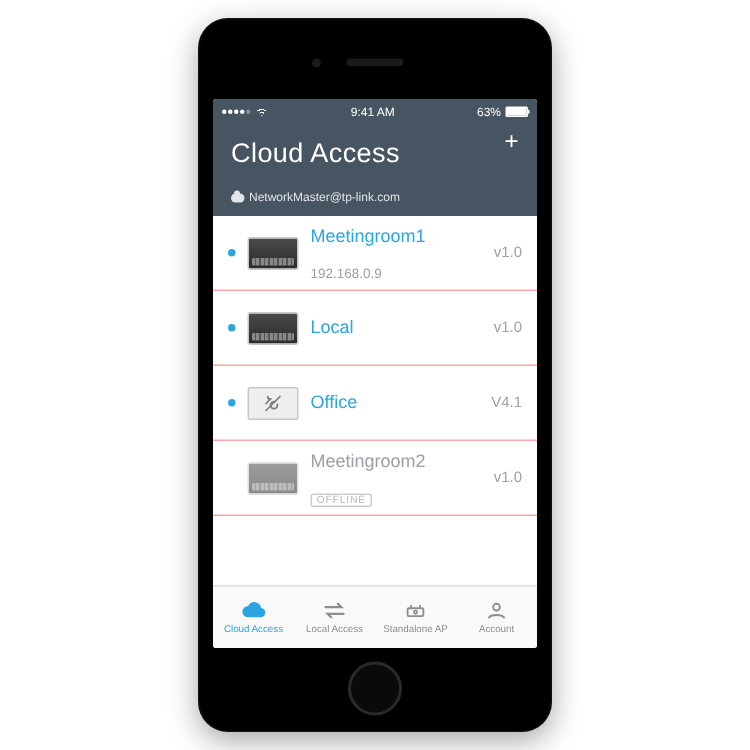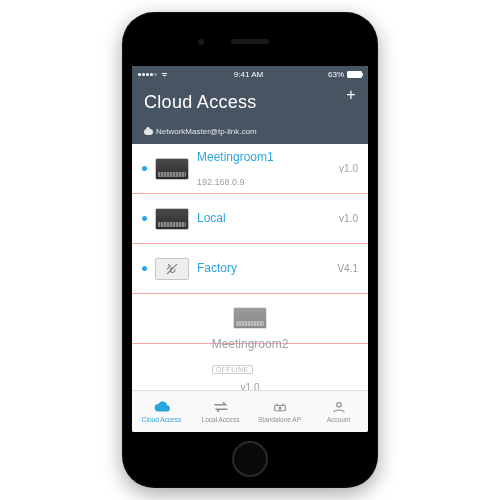--- a/index.html
+++ b/index.html
@@ -4,23 +4,23 @@
 <style>
   * { box-sizing: border-box; margin: 0; padding: 0; }
   body {
     width: 500px; height: 500px;
     background: #fff;
     font-family: -apple-system, "Helvetica Neue", Arial, sans-serif;
     display: flex; align-items: center; justify-content: center;
   }
   
   .phone {
-    width: 256px; height: 476px;
+    width: 236px; height: 476px;
     background: #000;
-    border-radius: 32px;
+    border-radius: 20px;
     padding: 54px 10px 56px 10px;
     position: relative;
     box-shadow: 0 6px 20px rgba(0,0,0,.35), inset 0 0 2px rgba(255,255,255,.2);
   }
   .speaker {
     position: absolute; top: 27px; left: 50%; transform: translateX(-50%);
     width: 38px; height: 5px; border-radius: 3px; background: #1a1a1a;
   }
   .camera {
     position: absolute; top: 27px; left: 76px;
@@ -113,21 +113,21 @@
   .thumb.tool::after { display:none; }
   .thumb.dim { opacity:.55; filter:grayscale(.4); }
   .info { flex: 1; min-width: 0; }
   .name { font-size: 12px; color: #2aa5e0; line-height: 1.25; }
   .name.off { color: #9aa0a6; }
   .ip { font-size: 9px; color: #9aa0a6; margin-top: 12px; }
   .badge {
     display:inline-block; font-size:7px; color:#bbb; border:1px solid #ccc; border-radius:2px; padding:0 3px; letter-spacing:.5px;
   }
   .ver { font-size: 10px; color: #9aa0a6; }
-  .row.off { color: #bcbcbc; flex-direction: column; }
+  .row.off { color: #bcbcbc; }
 
   
   .tabbar {
     height: 42px; background: #f9f9f9; border-top: 1px solid #ddd;
     display: flex;
   }
   .tab { flex:1; display:flex; flex-direction:column; align-items:center; justify-content:center; gap:2px; }
   .tab svg, .tab .ic { width: 18px; height: 14px; }
   .tab .lbl { font-size: 6.5px; color: #8a8f94; }
   .tab.active .lbl { color: #2aa5e0; }
@@ -197,21 +197,21 @@
           <svg viewBox="0 0 24 24" width="18" height="14">
               <g fill="none" stroke="#7a7f85" stroke-width="2" stroke-linecap="round">
                 <path d="M4 20 L12 12"></path>
                 <path d="M14 10 a4 4 0 1 0 3 3"></path>
                 <path d="M20 4 L13 11"></path>
                 <path d="M6 4 a3 3 0 0 0 3 3 L4 12"></path>
               </g>
             </svg>
         </div>
         <div class="info">
-          <div class="name">Factory</div>
+          <div class="name">Office</div>
         </div>
         <div class="ver">V4.1</div>
       </div>
 
       <div class="row off">
         <span class="status-dot hidden"></span>
         <div class="thumb dim"></div>
         <div class="info">
           <div class="name off">Meetingroom2</div>
           <div class="ip">

